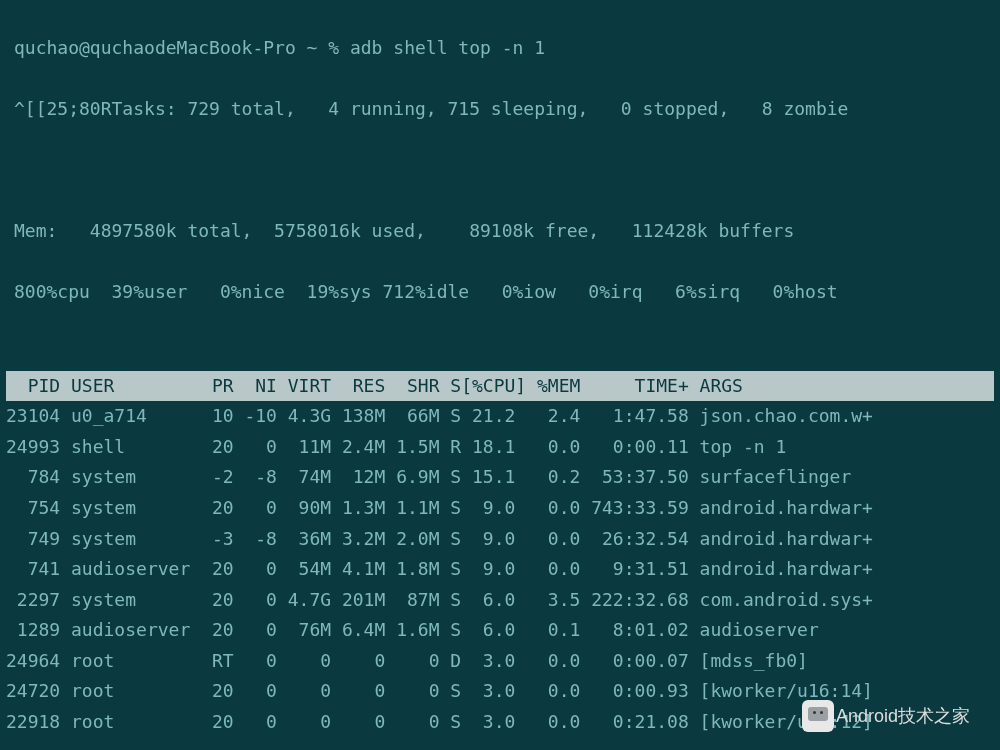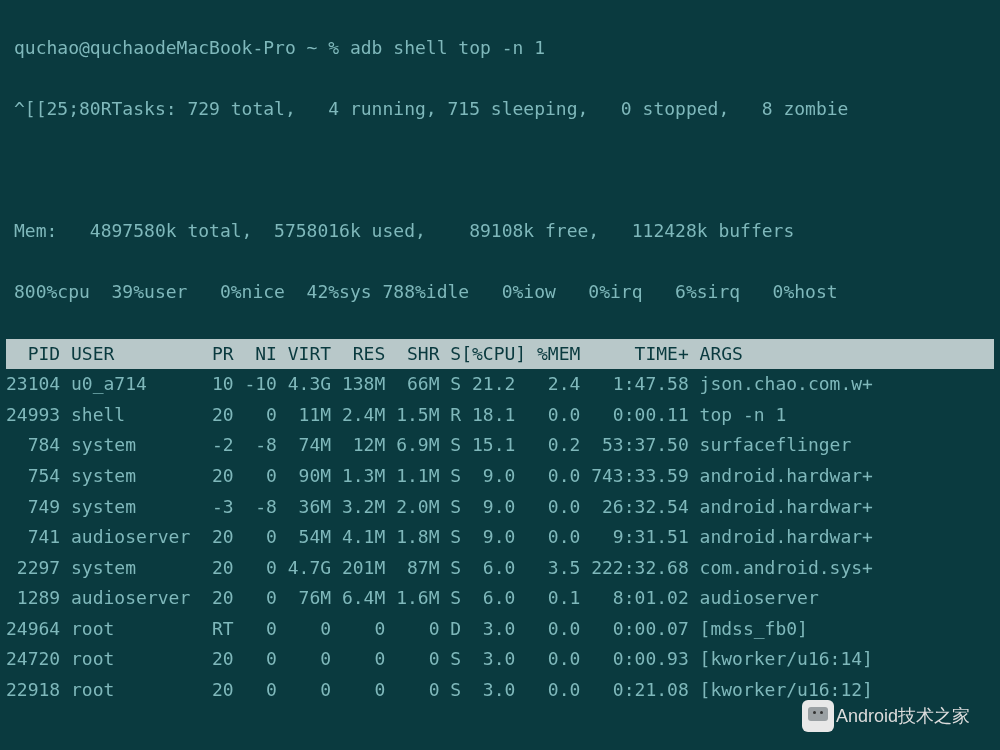--- a/index.html
+++ b/index.html
@@ -18,20 +18,21 @@
     padding: 2px 6px;
     white-space: pre;
   }
   .prompt-line { white-space: pre; margin-left: 8px; }
   .header-row {
     background: #b8c8c9;
     color: #0a3a3f;
     display: inline-block;
     width: 988px;
     white-space: pre;
+    margin-top: 32px;
   }
   .data-row { white-space: pre; }
   .watermark {
     position: absolute;
     right: 30px;
     bottom: 18px;
     display: flex;
     align-items: center;
     gap: 2px;
     color: #dddddd;
@@ -62,21 +63,21 @@
   .wm-eye2 { left: 18px; }
 </style>
 </head>
 <body>
 
 <div class="terminal">
 <div class="prompt-line">quchao@quchaodeMacBook-Pro ~ % adb shell top -n 1</div>
 <div class="prompt-line">^[[25;80RTasks: 729 total,   4 running, 715 sleeping,   0 stopped,   8 zombie</div>
 <div class="prompt-line"> </div>
 <div class="prompt-line">Mem:   4897580k total,  5758016k used,    89108k free,   112428k buffers</div>
-<div class="prompt-line">800%cpu  39%user   0%nice  42%sys 788%idle   0%iow   0%irq   6%sirq   0%host</div>
+<div class="prompt-line">800%cpu  39%user   0%nice  19%sys 712%idle   0%iow   0%irq   6%sirq   0%host</div>
 <div class="header-row">  PID USER         PR  NI VIRT  RES  SHR S[%CPU] %MEM     TIME+ ARGS</div>
 <div id="rows"><div class="data-row">23104 u0_a714      10 -10 4.3G 138M  66M S 21.2   2.4   1:47.58 json.chao.com.w+</div><div class="data-row">24993 shell        20   0  11M 2.4M 1.5M R 18.1   0.0   0:00.11 top -n 1</div><div class="data-row">  784 system       -2  -8  74M  12M 6.9M S 15.1   0.2  53:37.50 surfaceflinger</div><div class="data-row">  754 system       20   0  90M 1.3M 1.1M S  9.0   0.0 743:33.59 android.hardwar+</div><div class="data-row">  749 system       -3  -8  36M 3.2M 2.0M S  9.0   0.0  26:32.54 android.hardwar+</div><div class="data-row">  741 audioserver  20   0  54M 4.1M 1.8M S  9.0   0.0   9:31.51 android.hardwar+</div><div class="data-row"> 2297 system       20   0 4.7G 201M  87M S  6.0   3.5 222:32.68 com.android.sys+</div><div class="data-row"> 1289 audioserver  20   0  76M 6.4M 1.6M S  6.0   0.1   8:01.02 audioserver</div><div class="data-row">24964 root         RT   0    0    0    0 D  3.0   0.0   0:00.07 [mdss_fb0]</div><div class="data-row">24720 root         20   0    0    0    0 S  3.0   0.0   0:00.93 [kworker/u16:14]</div><div class="data-row">22918 root         20   0    0    0    0 S  3.0   0.0   0:21.08 [kworker/u16:12]</div></div>
 </div>
 
 <div class="watermark">
   <span class="wm-icon">
     <span class="wm-bubble"></span>
       <span class="wm-eye1"></span>
       <span class="wm-eye2"></span>
   </span>

